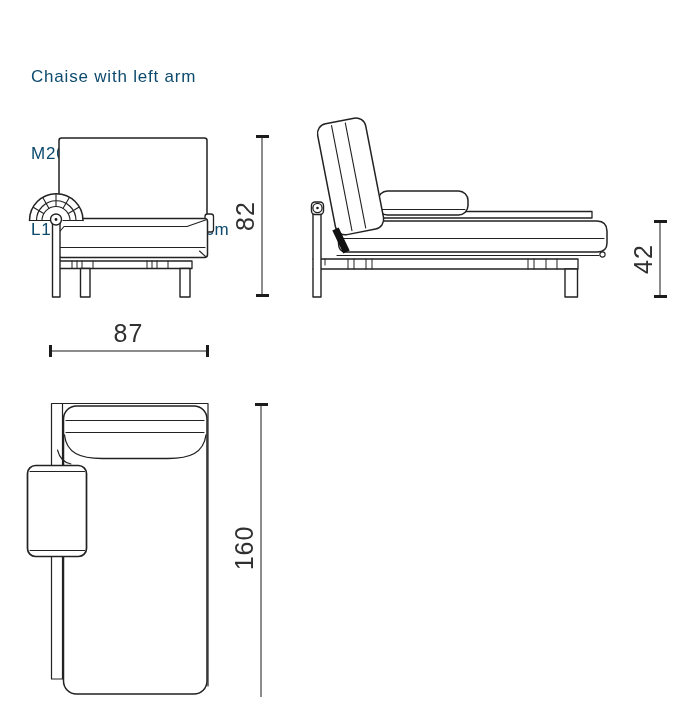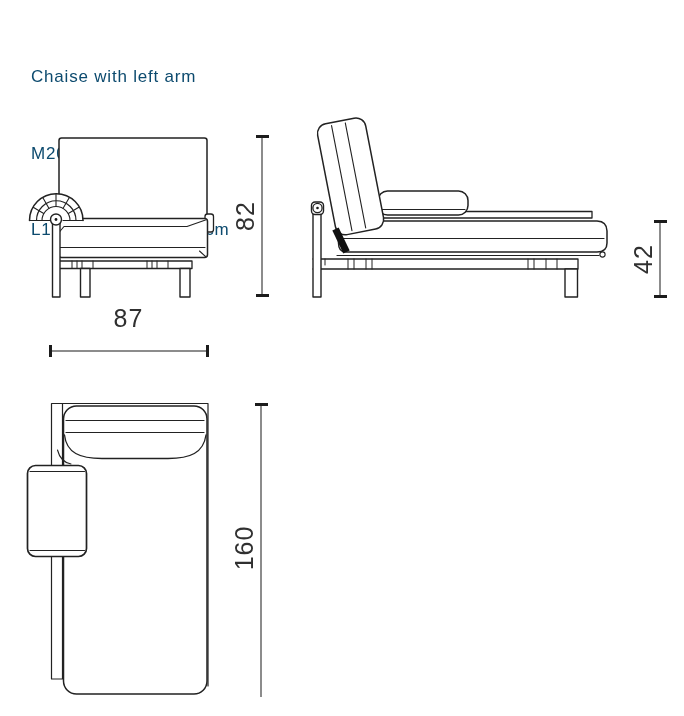--- a/index.html
+++ b/index.html
@@ -125,21 +125,21 @@
     <span class="dim-line-v" style="left:261.4px;top:136px;height:160px;"></span>
     <span class="tick-h" style="left:255.5px;top:134.8px;"></span>
     <span class="tick-h" style="left:255.5px;top:294.4px;"></span>
     <span class="dim-label rot" style="left:245px;top:216px;">82</span>
   </div>
 
   <div>
     <span class="dim-line-h" style="left:50px;top:350.4px;width:158px;"></span>
     <span class="tick-v" style="left:48.8px;top:344.8px;"></span>
     <span class="tick-v" style="left:206.4px;top:344.8px;"></span>
-    <span class="dim-label" style="left:128.5px;top:318px;text-align:center;">87</span>
+    <span class="dim-label" style="left:128.5px;top:333px;text-align:center;">87</span>
   </div>
 
   <div>
     <span class="dim-line-v" style="left:659.4px;top:221px;height:76px;"></span>
     <span class="tick-h" style="left:653.5px;top:219.8px;"></span>
     <span class="tick-h" style="left:653.5px;top:295.4px;"></span>
     <span class="dim-label rot" style="left:643px;top:258.5px;">42</span>
   </div>
 
   <div>

